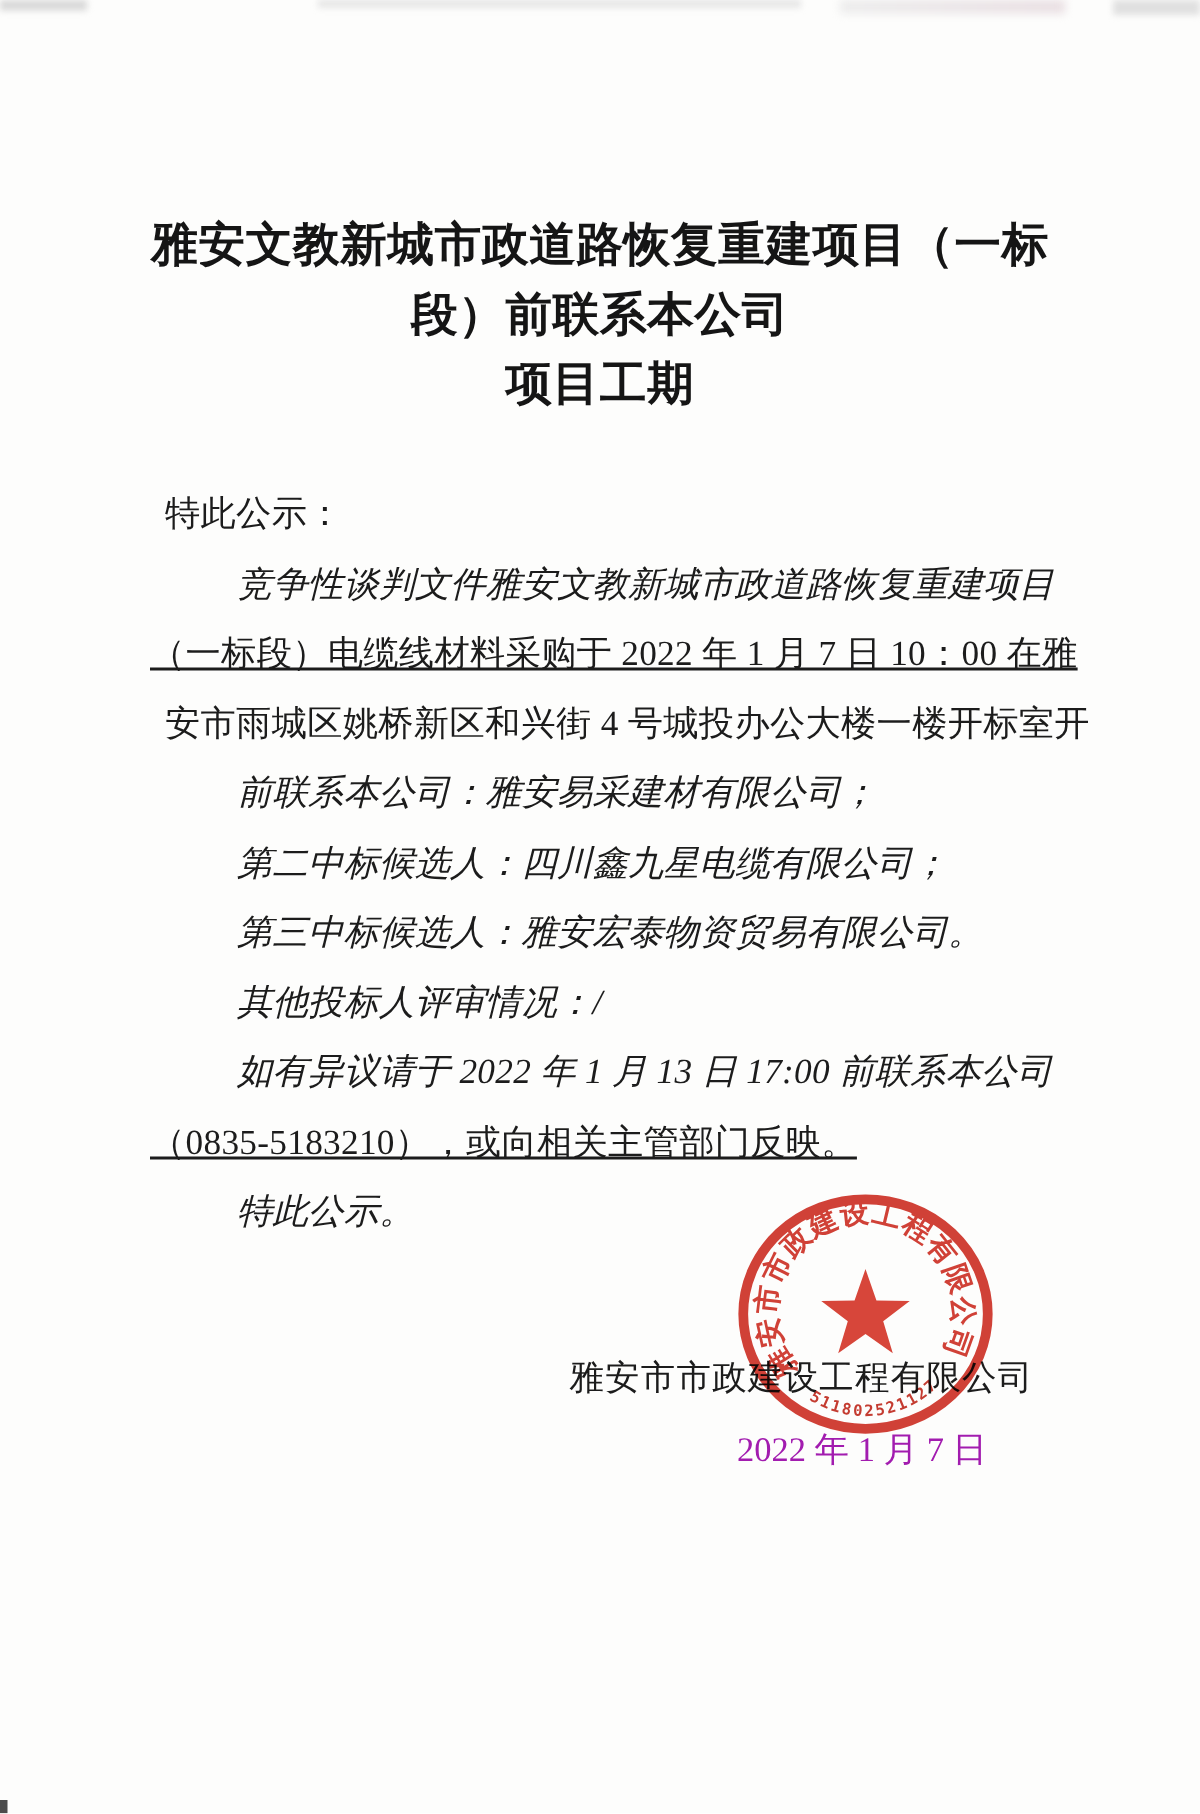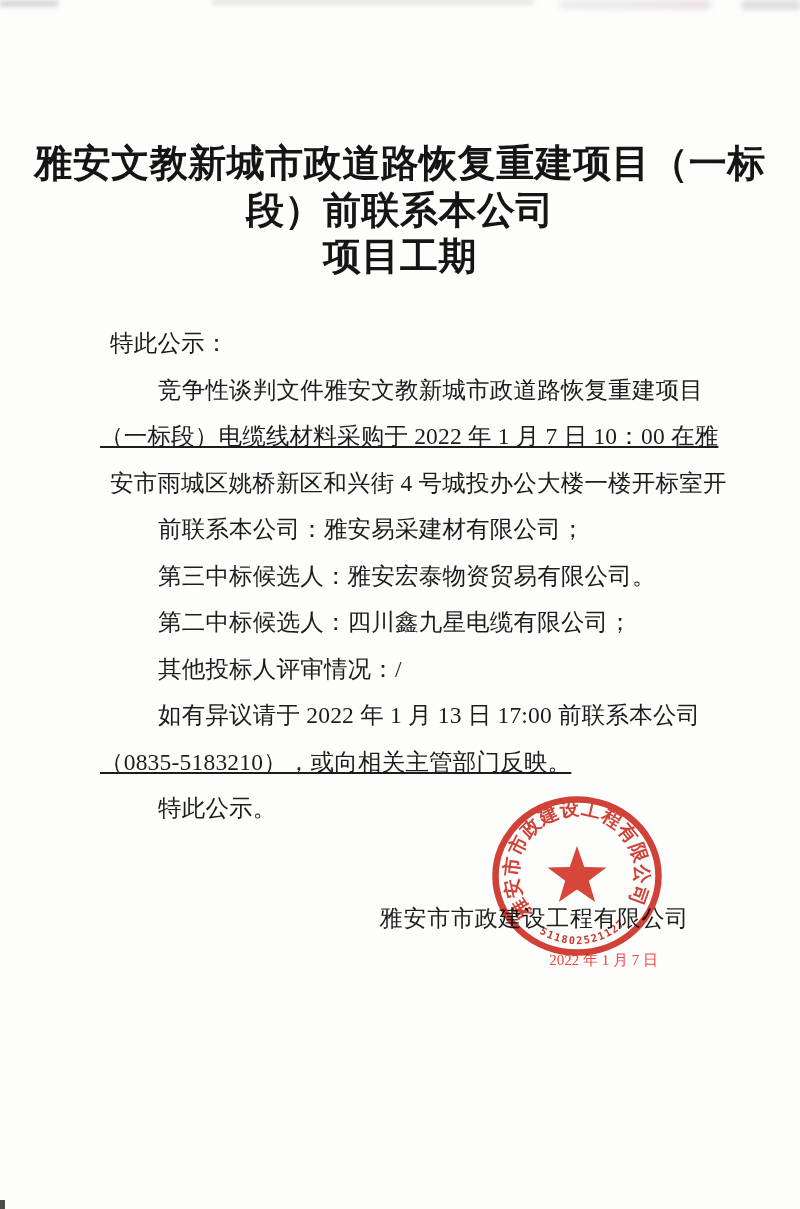--- a/index.html
+++ b/index.html
@@ -22,46 +22,46 @@
   .art2 { top: 0; left: 212px; width: 322px; height: 5px; background: #e4e4e4; filter: blur(2px); }
   .art3 { top: 0; left: 560px; width: 150px; height: 9px; background: linear-gradient(90deg, #ececec, #e9dee2); filter: blur(3px); }
   .art4 { top: 0; left: 742px; width: 58px;  height: 10px; background: #e0e0e0; filter: blur(2px); }
   .corner-mark { left: 0; bottom: 0; width: 5px; height: 9px; background: #4c4c4c; }
 
   .title {
     position: absolute; top: 140px; left: 0; width: 800px;
     text-align: center;
     font-family: "Liberation Sans", sans-serif;
     font-weight: 700;
-    font-size: 38px;
+    font-size: 31px;
     line-height: 46.5px;
     letter-spacing: 0.5px;
     color: #151515;
   }
   .title .t-line { white-space: nowrap; }
 
   .doc-body {
     position: absolute; left: 110px; top: 320px; width: 620px;
     font-size: 23.5px;
     line-height: 46.5px;
     color: #1c1c1c;
     letter-spacing: 0.2px;
   }
   .doc-body .line { white-space: nowrap; }
-  .doc-body .indent { padding-left: 48px; }
+  .doc-body .indent { padding-left: 48px; font-style: italic; }
   .doc-body .hang { margin-left: -10px; text-decoration: underline; }
 
   .sig-company {
     position: absolute; top: 903px; right: 111px;
     font-size: 23px; letter-spacing: 0.8px; color: #1c1c1c;
     white-space: nowrap;
   }
   .sig-date {
     position: absolute; top: 951px; right: 142px;
-    font-size: 15px; color: #ef4444;
+    font-size: 23px; color: #a21caf;
     white-space: nowrap;
   }
 
   .seal {
     position: absolute; left: 472px; top: 771px;
     width: 210px; height: 210px;
     mix-blend-mode: multiply;
     opacity: 0.93;
   }
 </style>
@@ -81,22 +81,22 @@
     <div class="t-line">段）前联系本公司</div>
     <div class="t-line">项目工期</div>
   </div>
 
   <div class="doc-body">
     <div class="line">特此公示：</div>
     <div class="line indent">竞争性谈判文件雅安文教新城市政道路恢复重建项目</div>
     <div class="line hang">（一标段）电缆线材料采购于 2022 年 1 月 7 日 10：00 在雅</div>
     <div class="line">安市雨城区姚桥新区和兴街 4 号城投办公大楼一楼开标室开</div>
     <div class="line indent">前联系本公司：雅安易采建材有限公司；</div>
+    <div class="line indent">第二中标候选人：四川鑫九星电缆有限公司；</div>
     <div class="line indent">第三中标候选人：雅安宏泰物资贸易有限公司。</div>
-    <div class="line indent">第二中标候选人：四川鑫九星电缆有限公司；</div>
     <div class="line indent">其他投标人评审情况：/</div>
     <div class="line indent">如有异议请于 2022 年 1 月 13 日 17:00 前联系本公司</div>
     <div class="line hang">（0835-5183210），或向相关主管部门反映。</div>
     <div class="line indent">特此公示。</div>
   </div>
 
   <div class="sig-company">雅安市市政建设工程有限公司</div>
   <div class="sig-date">2022 年 1 月 7 日</div>
 
   <svg class="seal" viewBox="0 0 210 210" aria-hidden="true">

